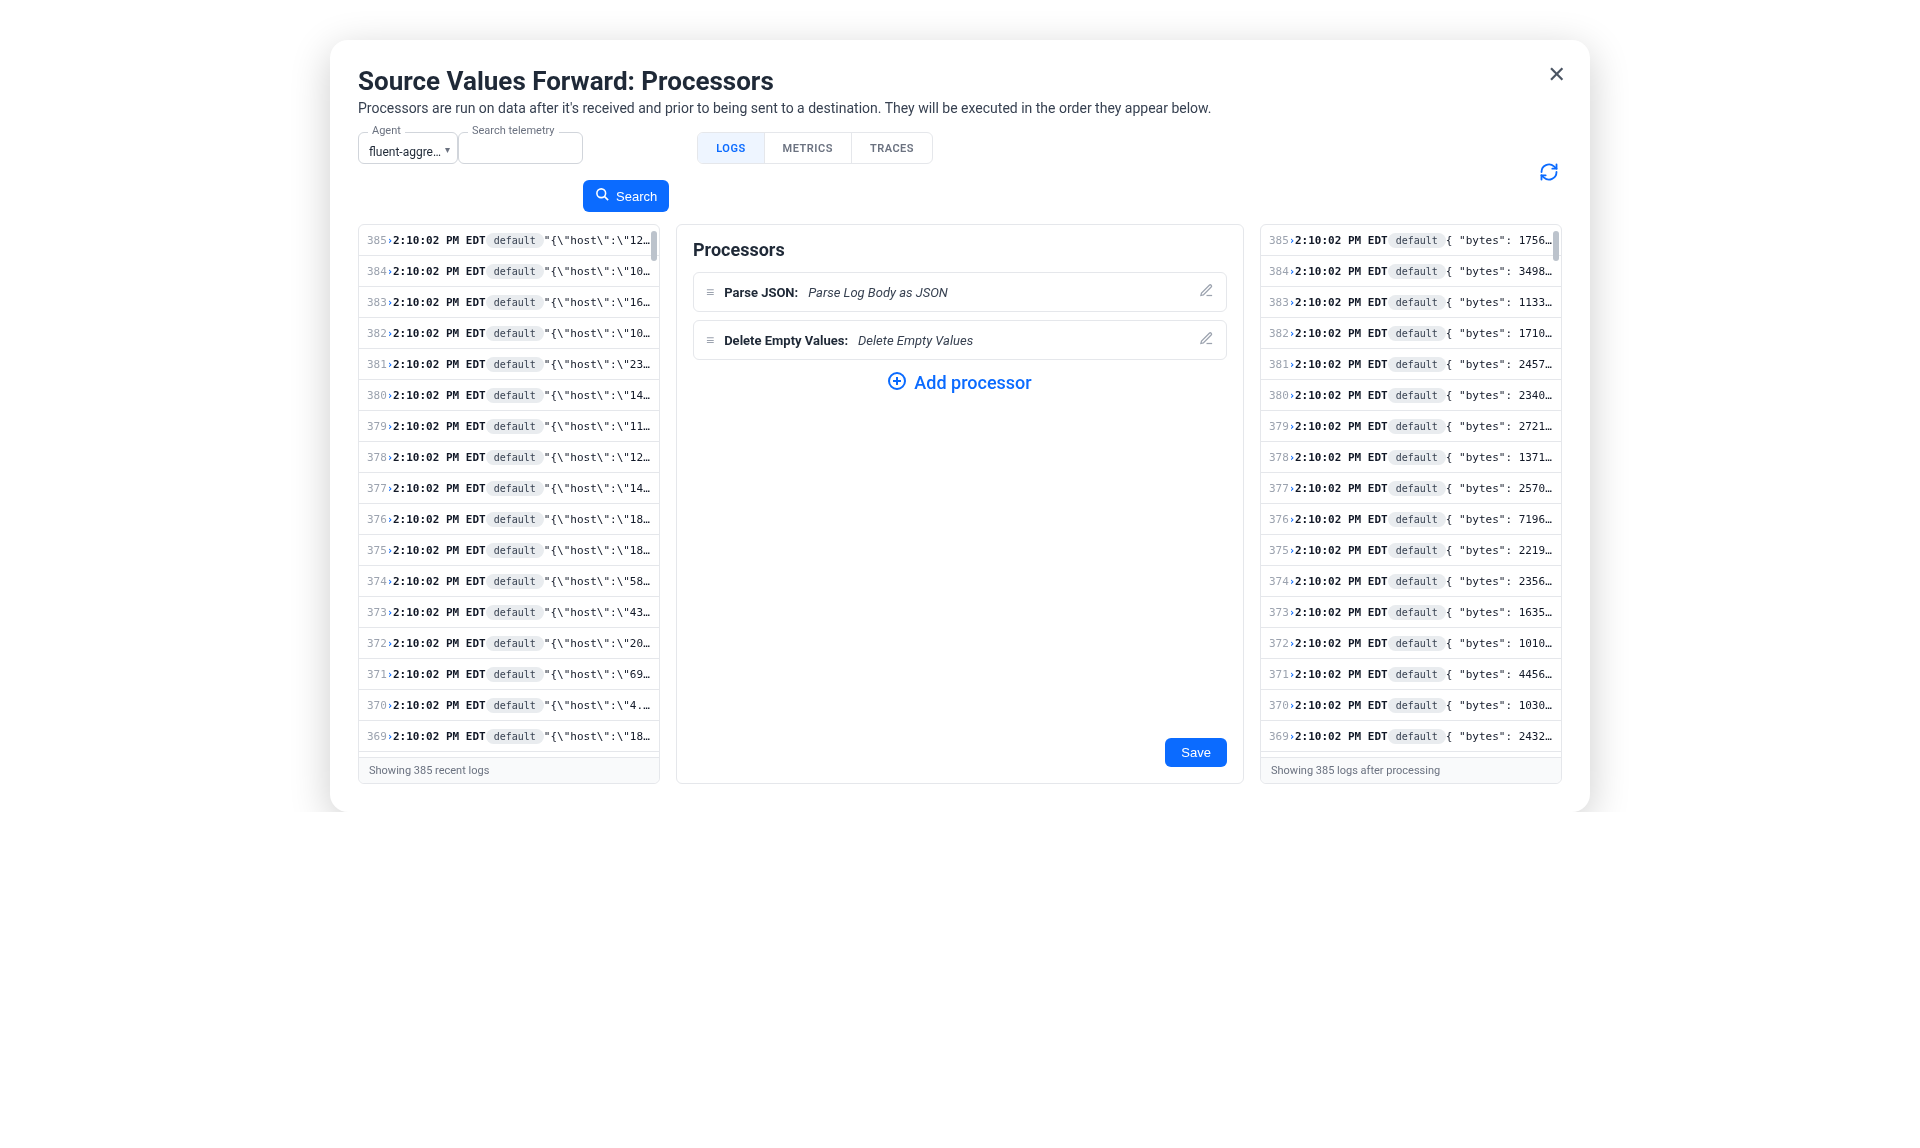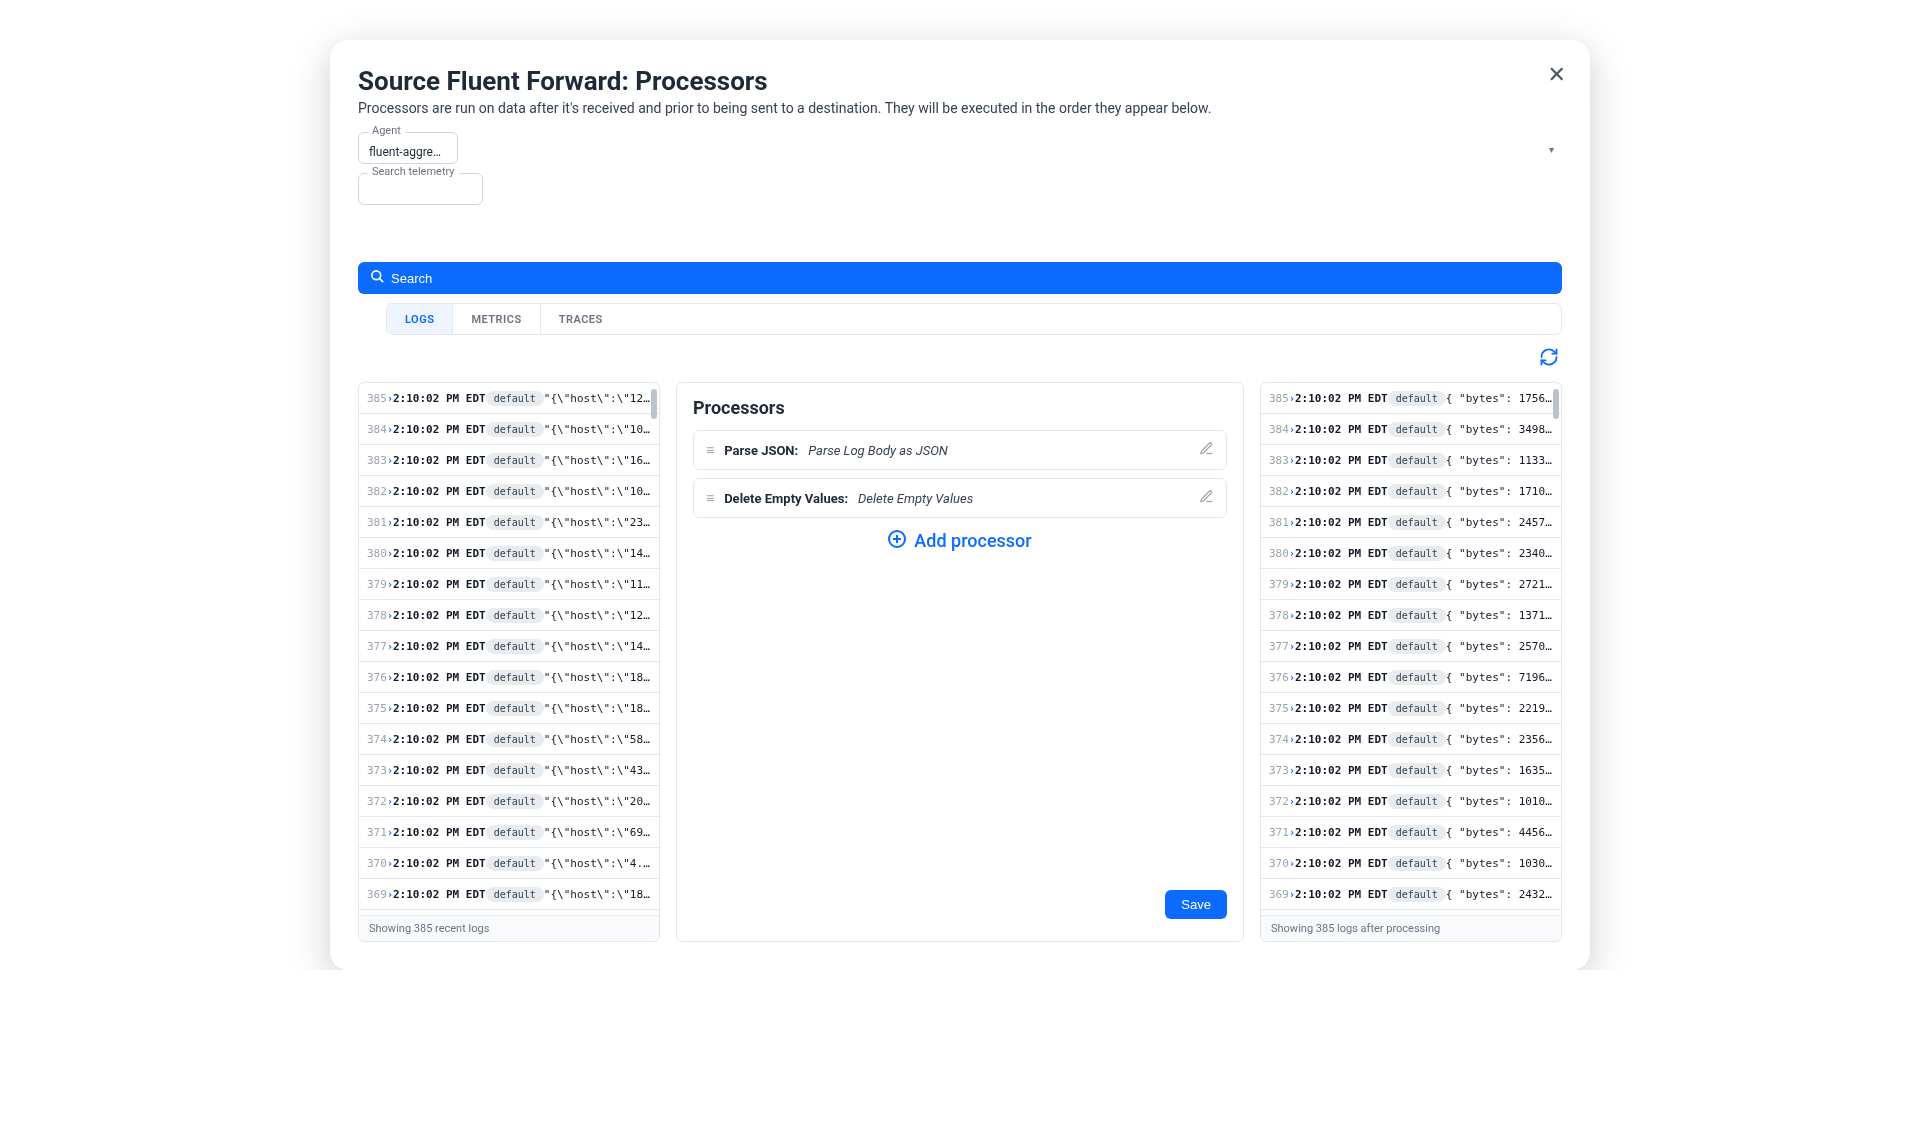--- a/index.html
+++ b/index.html
@@ -15,21 +15,21 @@
   }
   .close-x {
     position:absolute;
     top:22px; right:24px;
     font-size:22px;
     color:#4b5563;
     cursor:pointer;
   }
   .title { font-size:26px; font-weight:700; margin:0 0 4px; }
   .subtitle { font-size:14px; color:#374151; margin:0 0 16px; }
-  .controls-row { display:flex; align-items:stretch; gap:9px; margin-bottom:12px;flex-direction:column; }
+  .controls-row { display:flex; align-items:stretch; gap:0; margin-bottom:12px; }
   .field-wrap { position:relative; }
   .field-label { position:absolute; top:-8px; left:10px; background:#fff; padding:0 4px; font-size:11px; color:#6b7280; }
   .agent-select {
     width:100px; height:32px; border:1px solid #d1d5db; border-radius:6px;
     padding:4px 22px 4px 10px; font-size:12px; cursor:pointer;
     white-space:nowrap; overflow:hidden; text-overflow:ellipsis;
     display:flex; align-items:flex-end;
   }
   .agent-select .caret { position:absolute; right:8px; top:12px; font-size:10px; color:#6b7280;}
   .search-input {
@@ -119,32 +119,32 @@
   .add-proc .plus {
     width:18px; height:18px; border:2px solid #0b6bff; border-radius:50%;
     position:relative; display:inline-block;
   }
   .add-proc .plus::before, .add-proc .plus::after {
     content:""; position:absolute; background:#0b6bff;
   }
   .add-proc .plus::before { left:3px; right:3px; top:6px; height:2px; }
   .add-proc .plus::after  { top:3px; bottom:3px; left:6px; width:2px; }
   .save-btn {
-    position:absolute; right:16px; bottom:22px;
+    position:absolute; right:16px; bottom:16px;
     background:#0b6bff; color:#fff; border:none; border-radius:6px;
     padding:7px 16px; font-size:13px; font-weight:500; cursor:pointer;
   }
 </style>
 </head>
 <body>
 
 <div class="dialog">
   <div class="close-x">✕</div>
 
-  <h1 class="title">Source Fluent Forward: Processors</h1>
+  <h1 class="title">Source Values Forward: Processors</h1>
   <p class="subtitle">Processors are run on data after it's received and prior to being sent to a destination. They will be executed in the order they appear below.</p>
 
   <div class="controls-row">
     <div class="field-wrap">
       <div class="field-label">Agent</div>
       <div class="agent-select">
         <span>fluent-aggre…</span>
         <span class="caret">▾</span>
       </div>
     </div>

